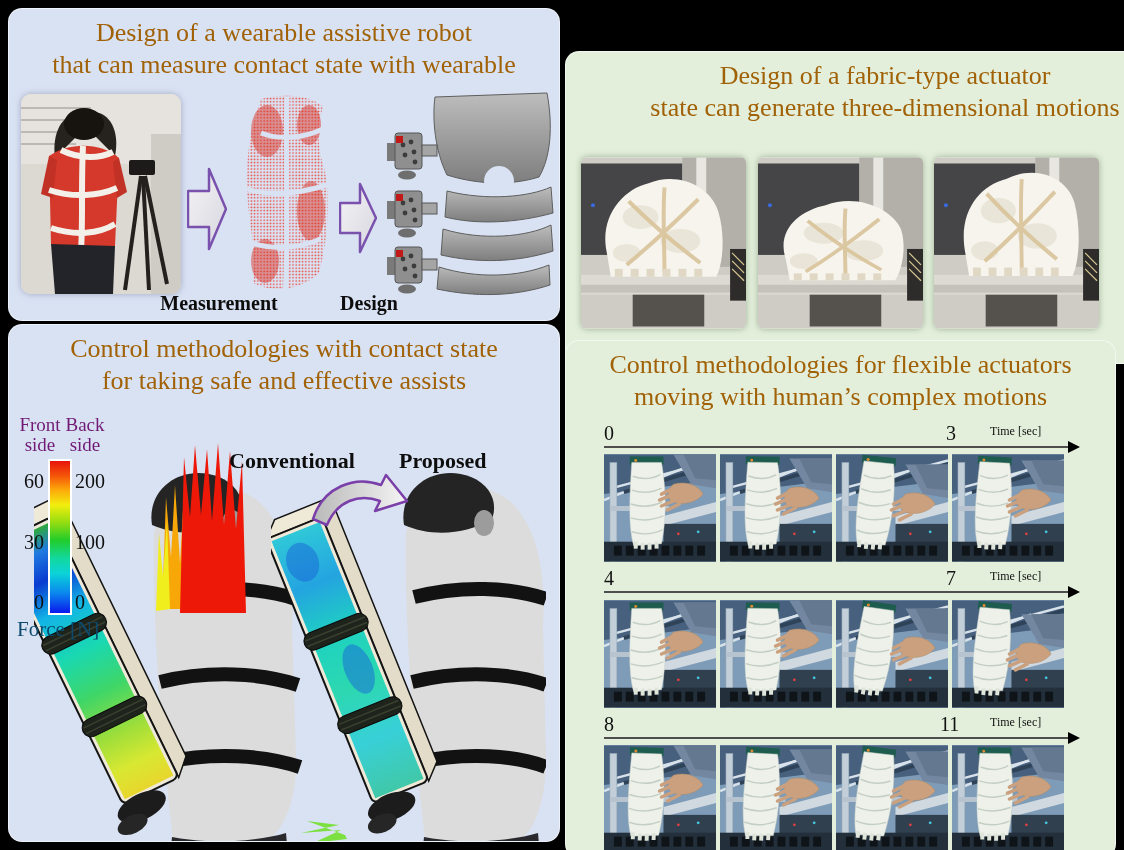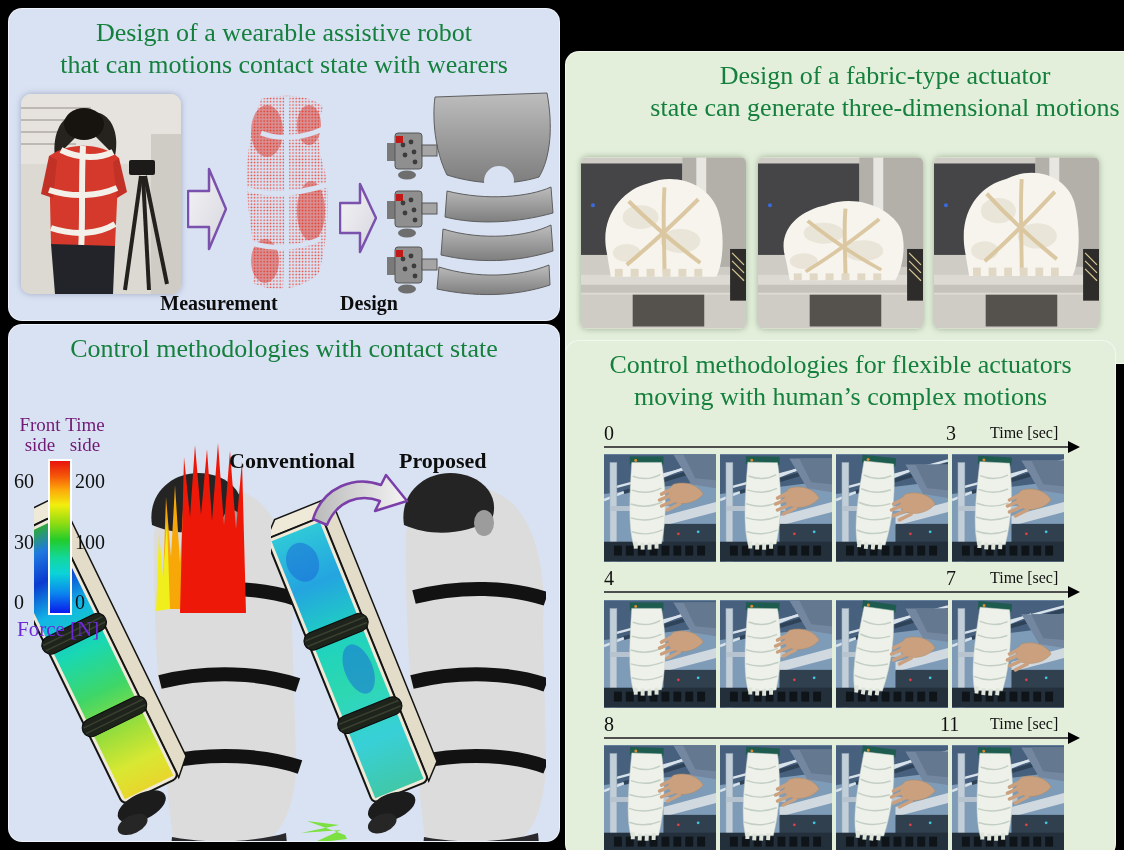--- a/index.html
+++ b/index.html
@@ -5,53 +5,53 @@
   html,body{margin:0;padding:0;background:#000;}
   .stage{position:relative;width:1124px;height:850px;background:var(--background,#000);overflow:hidden;
          font-family:"Liberation Serif","DejaVu Serif",serif;color:#111;}
   .panel{position:absolute;border-radius:14px;overflow:hidden;border:1px solid rgba(255,255,255,.55);box-sizing:border-box;}
   .panel.blue{background:var(--panel-blue,#d9e2f3);}
   .panel.green{background:var(--panel-green,#e3efdb);}
   #panel-tl{left:8px;top:8px;width:552px;height:313px;}
   #panel-tr{left:565px;top:8px;width:640px;height:313px;margin-top:43px;}
   #panel-bl{left:8px;top:324px;width:552px;height:518px;}
   #panel-br{left:565px;top:340px;width:551px;height:518px;}
-  .title{position:absolute;left:0;right:0;top:8px;text-align:center;font-size:26px;line-height:1.22;color:#15803d;}
+  .title{position:absolute;left:0;right:0;top:8px;text-align:center;font-size:26px;line-height:1.22;color:#a16207;}
   .abs{position:absolute;}
   
   .tl-photo{left:12px;top:85px;width:160px;height:200px;border-radius:10px;overflow:hidden;box-shadow:0 0 6px rgba(120,130,160,.6);}
   .block-arrow{width:40px;}
   .tl-label{font-weight:bold;font-size:20px;text-align:center;color:#0d0d0d;}
   
   .tr-photo{top:105px;width:165px;height:172px;border-radius:6px;overflow:hidden;box-shadow:0 0 6px rgba(130,150,120,.7);}
   
   .cb-head{font-size:19px;line-height:1.05;text-align:center;color:#701a75;}
   .colorbar{left:39px;top:134px;width:20px;height:152px;border:2px solid #fff;
     background:linear-gradient(to bottom,#e8130c 0%,#f55708 10%,#fca90a 19%,#f2ee0e 29%,#8fdc12 41%,#22cc2a 52%,#12d89e 64%,#0bd3d8 74%,#0a86ee 87%,#0a18ec 100%);}
   .cb-tick{font-size:20px;color:#101010;}
-  .cb-tick.left{width:30px;text-align:left;}
-  .cb-unit{font-size:21px;color:#6d28d9;}
+  .cb-tick.left{width:30px;text-align:right;}
+  .cb-unit{font-size:21px;color:#0c4a6e;}
   .bl-label{font-weight:bold;font-size:22px;color:#0d0d0d;}
   
   .br-num{position:absolute;font-size:20px;color:#111;top:0;}
-  .br-time{position:absolute;font-size:16px;color:#111;top:2px;}
+  .br-time{position:absolute;font-size:12px;color:#111;top:2px;}
   .br-axis{position:absolute;left:38px;width:474px;height:2px;background:#4e4e4e;top:24px;}
   .br-axis:after{content:"";position:absolute;right:-2px;top:-5px;border-left:12px solid #000;border-top:6px solid transparent;border-bottom:6px solid transparent;}
   .br-cell{position:absolute;width:112px;height:108px;overflow:hidden;background:#7e9cb8;}
   svg{display:block;}
 </style>
 </head>
 <body>
 
 <div class="stage">
 
   <div class="panel blue" id="panel-tl">
     <div class="title">
       <div>Design of a wearable assistive robot</div>
-      <div>that can motions contact state with wearers</div>
+      <div>that can measure contact state with wearable</div>
     </div>
 
     <div class="abs tl-photo">
       <svg width="160" height="200" viewBox="0 0 160 200">
         <rect width="160" height="200" fill="#dcd8d2"></rect>
         <rect x="0" y="0" width="160" height="70" fill="#e6e3de"></rect>
         <g stroke="#bdb9b2" stroke-width="2">
           <line x1="0" y1="14" x2="70" y2="14"></line>
             <line x1="0" y1="26" x2="70" y2="26"></line>
           <line x1="0" y1="38" x2="60" y2="38"></line>
@@ -321,20 +321,21 @@
               </g>
         </g>
       </g>
         </svg>
     </div>
   </div>
 
   <div class="panel blue" id="panel-bl">
     <div class="title">
       <div>Control methodologies with contact state</div>
+      <div>for taking safe and effective assists</div>
     </div>
 
     <div class="abs" style="left:25px;top:112px">
       <svg width="275" height="430" viewBox="0 0 275 430">
         <defs>
           <linearGradient id="heatConv" x1="0" y1="0" x2="0" y2="1">
             <stop offset="0" stop-color="#2ea83c"></stop>
               <stop offset=".08" stop-color="#1f7ae0"></stop>
             <stop offset=".18" stop-color="#0a3bd0"></stop>
               <stop offset=".3" stop-color="#12b4e6"></stop>
@@ -439,21 +440,21 @@
           <ellipse cx="96" cy="382" rx="15" ry="9" fill="#262626"></ellipse>
         </g>
       </svg>
     </div>
 
     <div class="abs cb-head" style="left:6px;top:90px;width:50px">
       <div>Front</div>
       <div>side</div>
     </div>
     <div class="abs cb-head" style="left:54px;top:90px;width:44px">
-      <div>Time</div>
+      <div>Back</div>
       <div>side</div>
     </div>
     <div class="abs colorbar"></div>
     <div class="abs cb-tick left" style="left:5px;top:145px">60</div>
     <div class="abs cb-tick left" style="left:5px;top:206px">30</div>
     <div class="abs cb-tick left" style="left:5px;top:266px">0</div>
     <div class="abs cb-tick" style="left:66px;top:145px">200</div>
     <div class="abs cb-tick" style="left:66px;top:206px">100</div>
     <div class="abs cb-tick" style="left:66px;top:266px">0</div>
     <div class="abs cb-unit" style="left:8px;top:292px">Force [N]</div>

